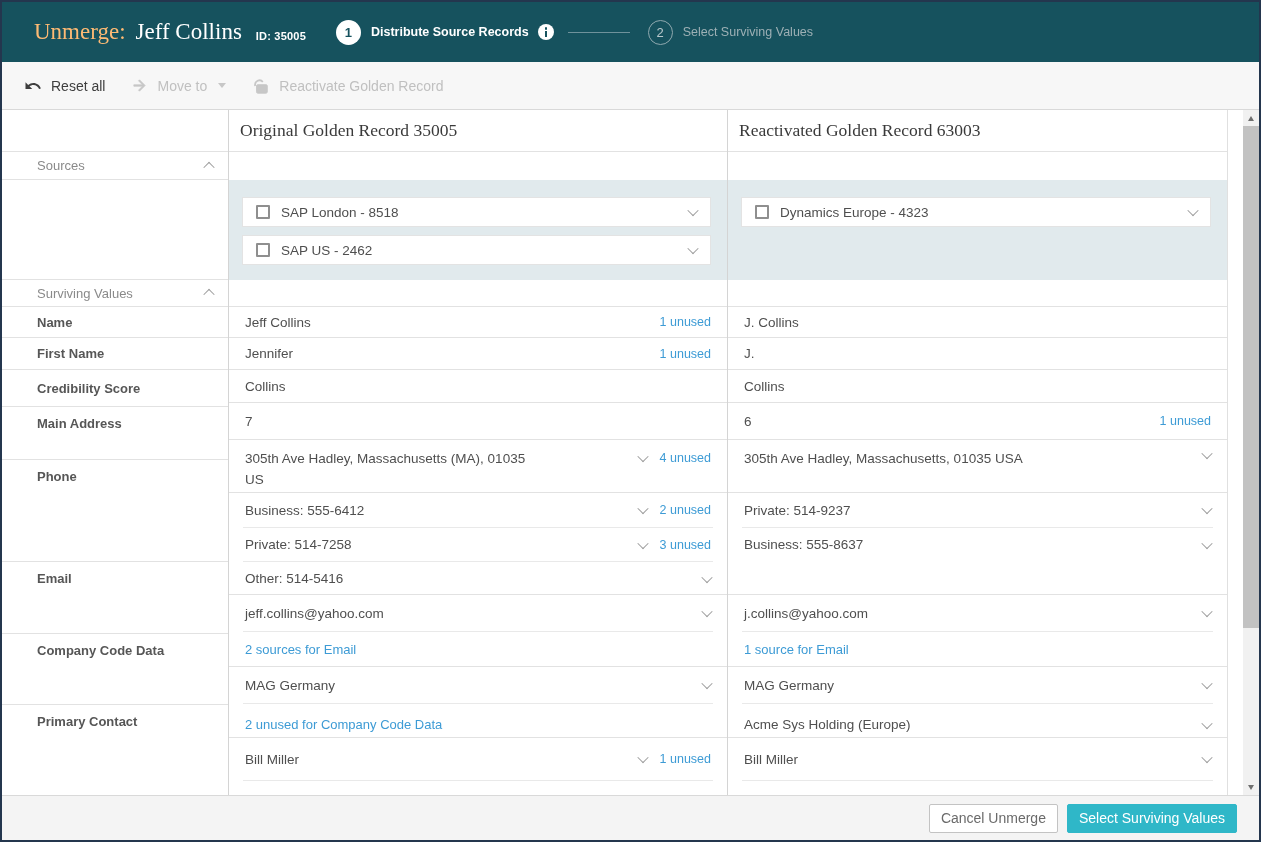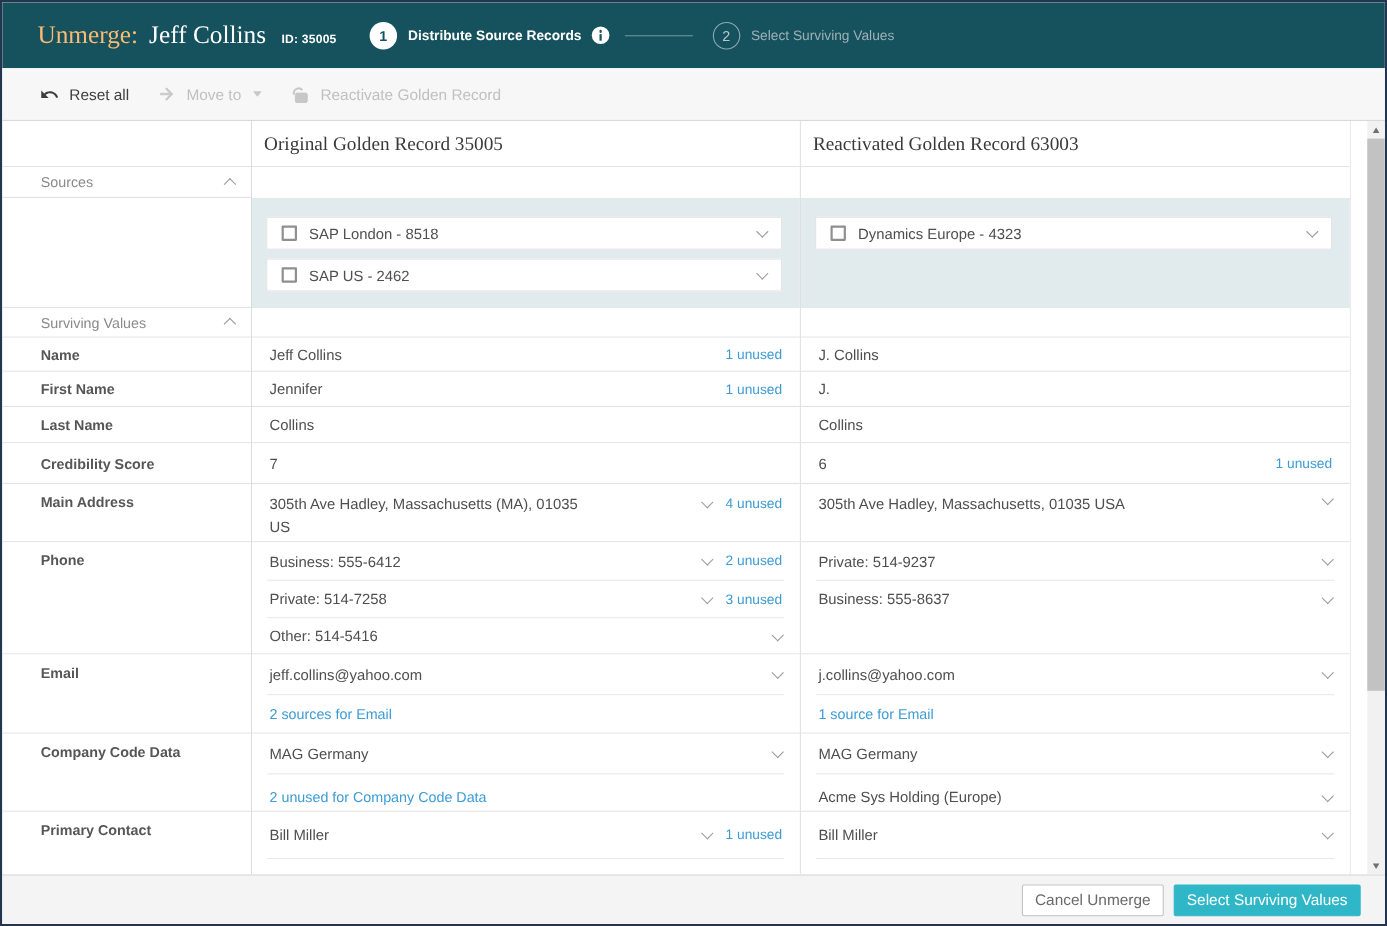--- a/index.html
+++ b/index.html
@@ -37,21 +37,21 @@
     background:#fff; margin-left: 9px; position: relative; cursor: pointer;
   }
   .info-icon .dot { position:absolute; left:7px; top:3px; width:2.5px; height:2.5px; background:#16525e; border-radius:50%; }
   .info-icon .bar { position:absolute; left:7px; top:7px;  width:2.5px; height:6px;   background:#16525e; }
   .connector { width: 62px; height: 1px; background: #6f929b; margin: 0 18px 0 14px; }
 
   
   .toolbar {
     height: 48px; flex: 0 0 48px;
     background: #f7f7f7; border-bottom: 1px solid #d9d9d9;
-    display: flex; align-items: center; padding-left: 34px; text-align: center;
+    display: flex; align-items: center; padding-left: 22px; text-align: center;
   }
   .tool { display: flex; align-items: center; gap: 9px; font-size: 14px; cursor: pointer; }
   .tool + .tool { margin-left: 26px; }
   .tool.enabled { color: #3e3e3e; }
   .tool.enabled svg { fill: #3e3e3e; }
   .tool.disabled { color: #c0c0c0; cursor: default; }
   .tool.disabled svg { fill: #c7c7c7; stroke: #c7c7c7; }
   .caret-down { width:0; height:0; border-left:4px solid transparent; border-right:4px solid transparent; border-top:5px solid #c7c7c7; margin-left:2px; }
 
   
@@ -186,23 +186,20 @@
       <div class="cell h27 bb side-row">
         <span class="side-section-label">Surviving Values</span>
         <span class="chev up"></span>
       </div>
       <div class="cell h31 bb side-row">
           <span class="side-field-label">Name</span>
         </div>
       <div class="cell h32 bb side-row">
           <span class="side-field-label">First Name</span>
         </div>
-      <div class="cell h33 bb side-row">
-          <span class="side-field-label">Last Name</span>
-        </div>
       <div class="cell h37 bb side-row">
           <span class="side-field-label">Credibility Score</span>
         </div>
       <div class="cell h53 bb side-row side-field">
           <span class="side-field-label">Main Address</span>
         </div>
       <div class="cell h102 bb side-row side-field">
           <span class="side-field-label">Phone</span>
         </div>
       <div class="cell h72 bb side-row side-field">

